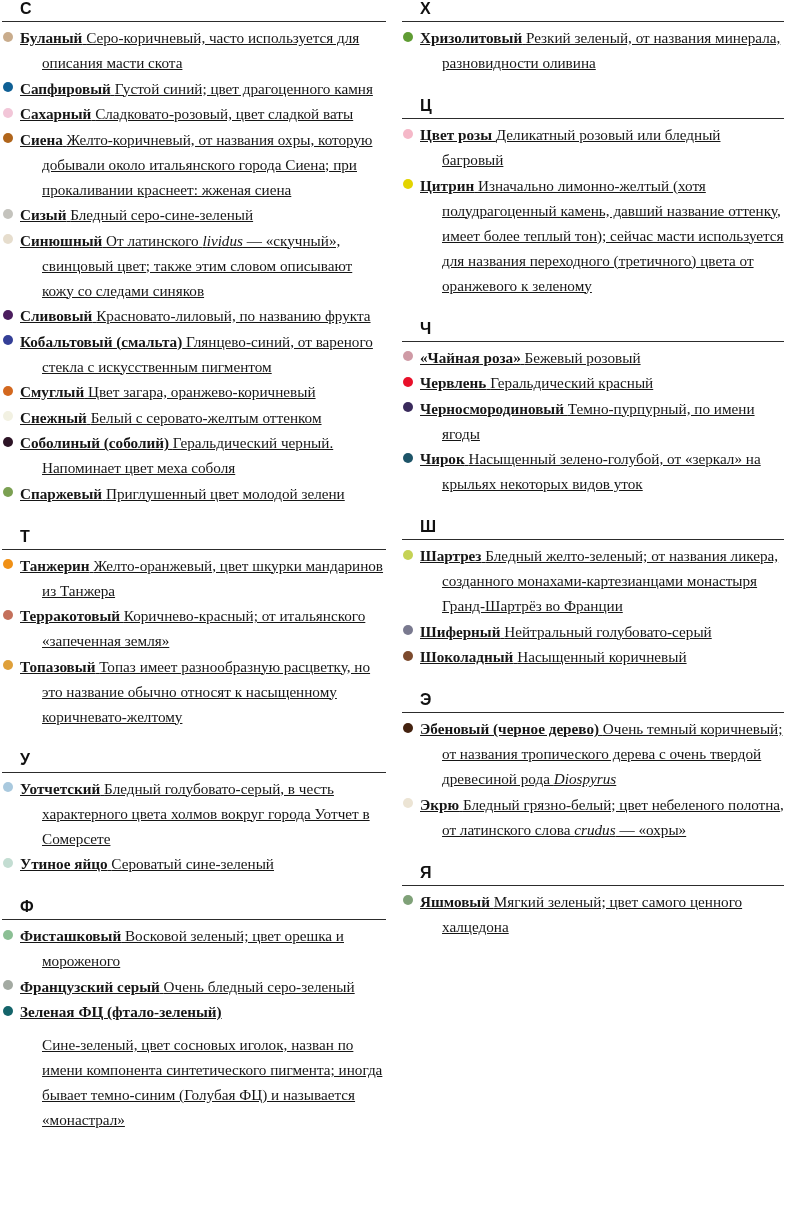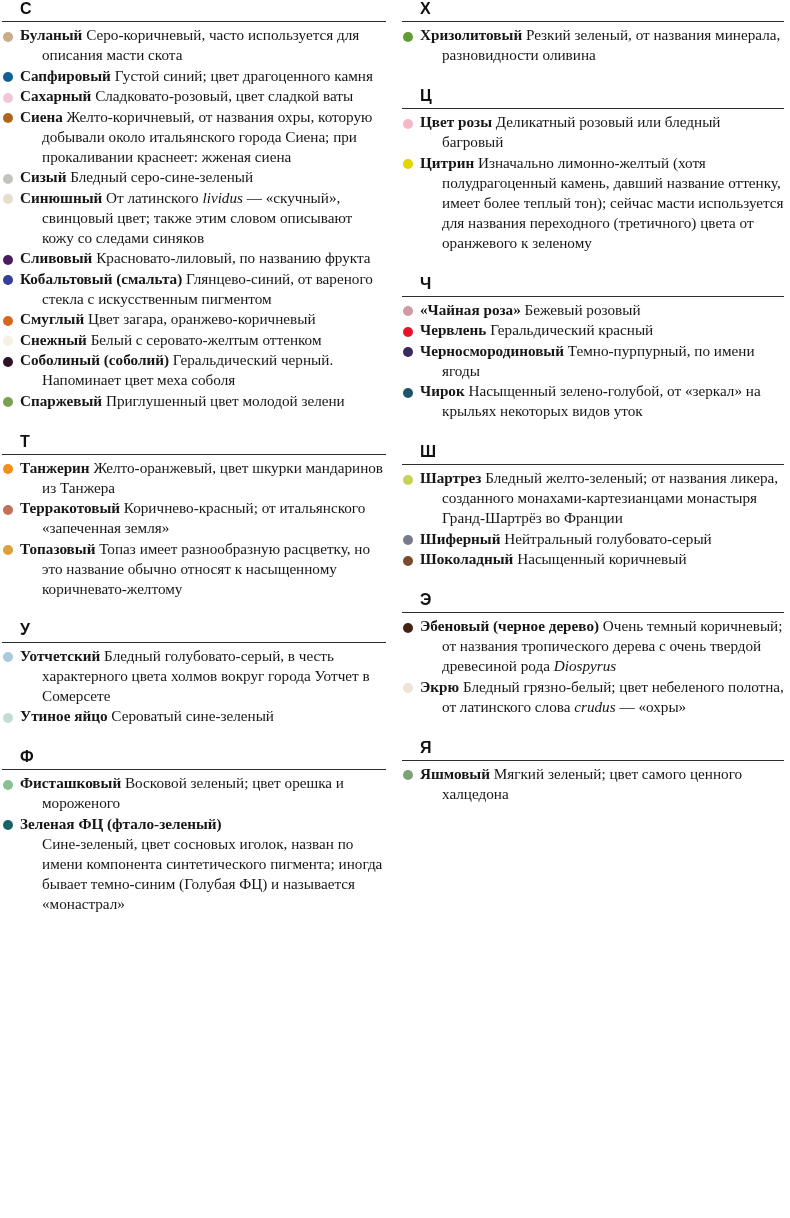--- a/index.html
+++ b/index.html
@@ -71,22 +71,23 @@
   .entry-list {
     list-style: none;
     margin: 0;
     padding: 0;
   }
   .entry {
     position: relative;
     padding-left: 18px;
     margin: 0 0 0.5px 0;
     font-size: 15.2px;
-    line-height: 20px;
+    line-height: 25px;
     text-indent: -0.5px;
+    text-decoration: underline;
   }
   .entry .swatch {
     position: absolute;
     left: 1px;
     top: 6.5px;
     width: 10px;
     height: 10px;
     border-radius: 50%;
     display: block;
   }
@@ -110,20 +111,21 @@
     padding-left: 0;
     text-indent: 0;
   }
   .entry.block .term {
     display: block;
   }
   .entry.block .def {
     display: block;
     padding-left: 22px;
     text-indent: 0;
+    margin-top: 8px;
   }
 </style>
 </head>
 <body>
 
 <div class="page">
   <div class="columns">
     <div class="column column-left" id="left-column">
         <div class="section">
           <div class="section-head">С</div>
@@ -212,20 +214,24 @@
           </ul>
         </div>
         <div class="section">
           <div class="section-head">Ф</div>
           <hr class="section-rule">
           <ul class="entry-list">
             <li class="entry">
               <span class="swatch" style="background: rgb(139, 191, 148);"></span>
               <span class="body"><span class="term">Фисташковый</span><span class="def"> <span>Восковой зеленый; цвет орешка и мороженого</span></span></span>
             </li>
+            <li class="entry">
+              <span class="swatch" style="background: rgb(163, 170, 162);"></span>
+              <span class="body"><span class="term">Французский серый</span><span class="def"> <span>Очень бледный серо-зеленый</span></span></span>
+            </li>
             <li class="entry block">
               <span class="swatch" style="background: rgb(20, 100, 106);"></span>
               <span class="body">
                 <span class="term">Зеленая ФЦ (фтало-зеленый)</span>
                 <span class="def"><span>Сине-зеленый, цвет сосновых иголок, назван по имени компонента синтетического пигмента; иногда бывает темно-синим (Голубая ФЦ) и называется «монастрал»</span></span>
               </span>
             </li>
           </ul>
         </div>
       </div>

